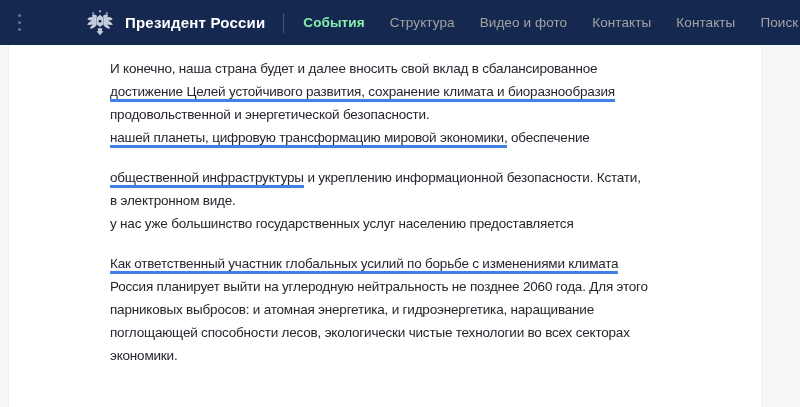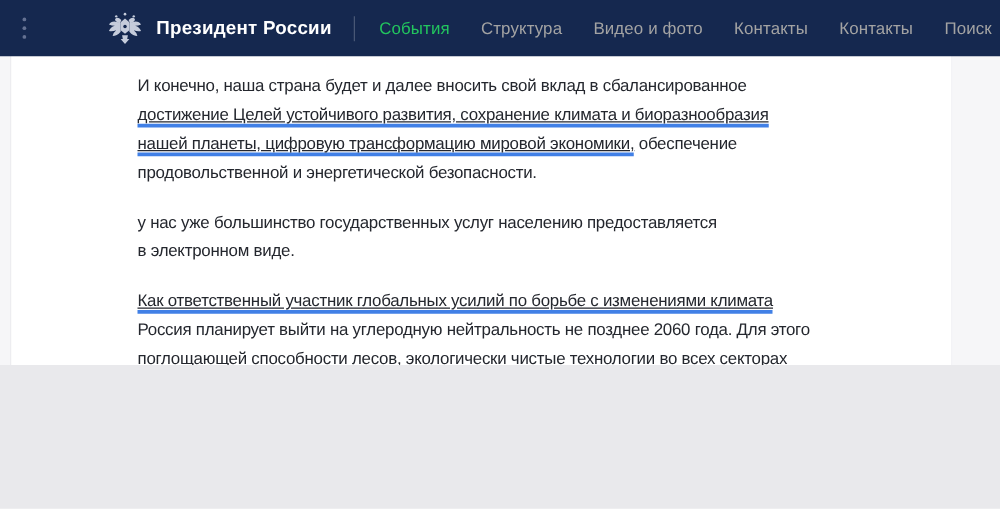--- a/index.html
+++ b/index.html
@@ -1,18 +1,18 @@
 <!DOCTYPE html>
 <html lang="ru" style="--underline: #4180e6;"><head>
 <meta charset="utf-8">
 <style>
   * { margin:0; padding:0; box-sizing:border-box; }
   html,body { background:#e9e9ec; }
   .screen {
-    position:relative; width:800px; height:292px; overflow:hidden;
+    position:relative; width:800px; height:407px; overflow:hidden;
     background:#f6f6f8; font-family:"Liberation Sans", sans-serif;
     margin:0 auto;
   }
   .panel {
     position:absolute; top:0; bottom:0; left:8px; right:38px;
     background:#ffffff;
     border-left:1px solid #ededf0; border-right:1px solid #f0f0f3;
   }
   
   header.site-header {
@@ -31,30 +31,30 @@
   .brand {
     color:#ffffff; font-size:15px; font-weight:bold; letter-spacing:.2px;
     white-space:nowrap;
   }
   .hdr-divider { width:1px; height:20px; background:rgba(255,255,255,.22); margin:0 19px 0 18px; }
   nav.main-nav { display:flex; align-items:center; gap:25px; }
   .nav-item {
     font-size:13.5px; color:#a3a3a3; text-decoration:none; cursor:pointer;
     white-space:nowrap; letter-spacing:.1px;
   }
-  .nav-item.active { color:#22c55e; font-weight:normal; }
+  .nav-item.active { color:#86efac; font-weight:bold; }
   
   .content {
     position:absolute; left:110px; top:57px; width:600px;
     color:#24272e; font-size:13.5px; letter-spacing:-0.2px;
   }
   .para { margin-bottom:17px; }
   .line { height:23px; line-height:23px; white-space:pre; }
   .seg { white-space:pre; }
-  .hl { border-bottom:3px solid var(--underline, #4180e6);text-decoration:underline; }
+  .hl { border-bottom:3px solid var(--underline, #4180e6); }
 </style>
 </head>
 <body>
 
 <div class="screen">
   <div class="panel"></div>
 
   <header class="site-header">
     <div class="kebab">
       <span class="dot"></span>
@@ -91,27 +91,29 @@
         <a class="nav-item">Контакты</a>
         <a class="nav-item">Контакты</a>
         <a class="nav-item">Поиск</a>
       </nav>
   </header>
 
   <main class="content" id="article">
       <div class="para">
         <div class="line"><span class="seg">И конечно, наша страна будет и далее вносить свой вклад в сбалансированное</span></div>
         <div class="line"><span class="seg hl">достижение Целей устойчивого развития, сохранение климата и биоразнообразия</span></div>
+        <div class="line"><span class="seg">продовольственной и энергетической безопасности.</span></div>
         <div class="line"><span class="seg hl">нашей планеты, цифровую трансформацию мировой экономики,</span><span class="seg"> обеспечение</span></div>
-        <div class="line"><span class="seg">продовольственной и энергетической безопасности.</span></div>
       </div>
       <div class="para">
+        <div class="line"><span class="seg hl">общественной инфраструктуры</span><span class="seg"> и укреплению информационной безопасности. Кстати,</span></div>
+        <div class="line"><span class="seg">в электронном виде.</span></div>
         <div class="line"><span class="seg">у нас уже большинство государственных услуг населению предоставляется</span></div>
-        <div class="line"><span class="seg">в электронном виде.</span></div>
       </div>
       <div class="para">
         <div class="line"><span class="seg hl">Как ответственный участник глобальных усилий по борьбе с изменениями климата</span></div>
         <div class="line"><span class="seg">Россия планирует выйти на углеродную нейтральность не позднее 2060 года. Для этого</span></div>
+        <div class="line"><span class="seg">парниковых выбросов: и атомная энергетика, и гидроэнергетика, наращивание</span></div>
         <div class="line"><span class="seg">поглощающей способности лесов, экологически чистые технологии во всех секторах</span></div>
         <div class="line"><span class="seg">экономики.</span></div>
       </div>
     </main>
 </div>
 
 </body></html>

